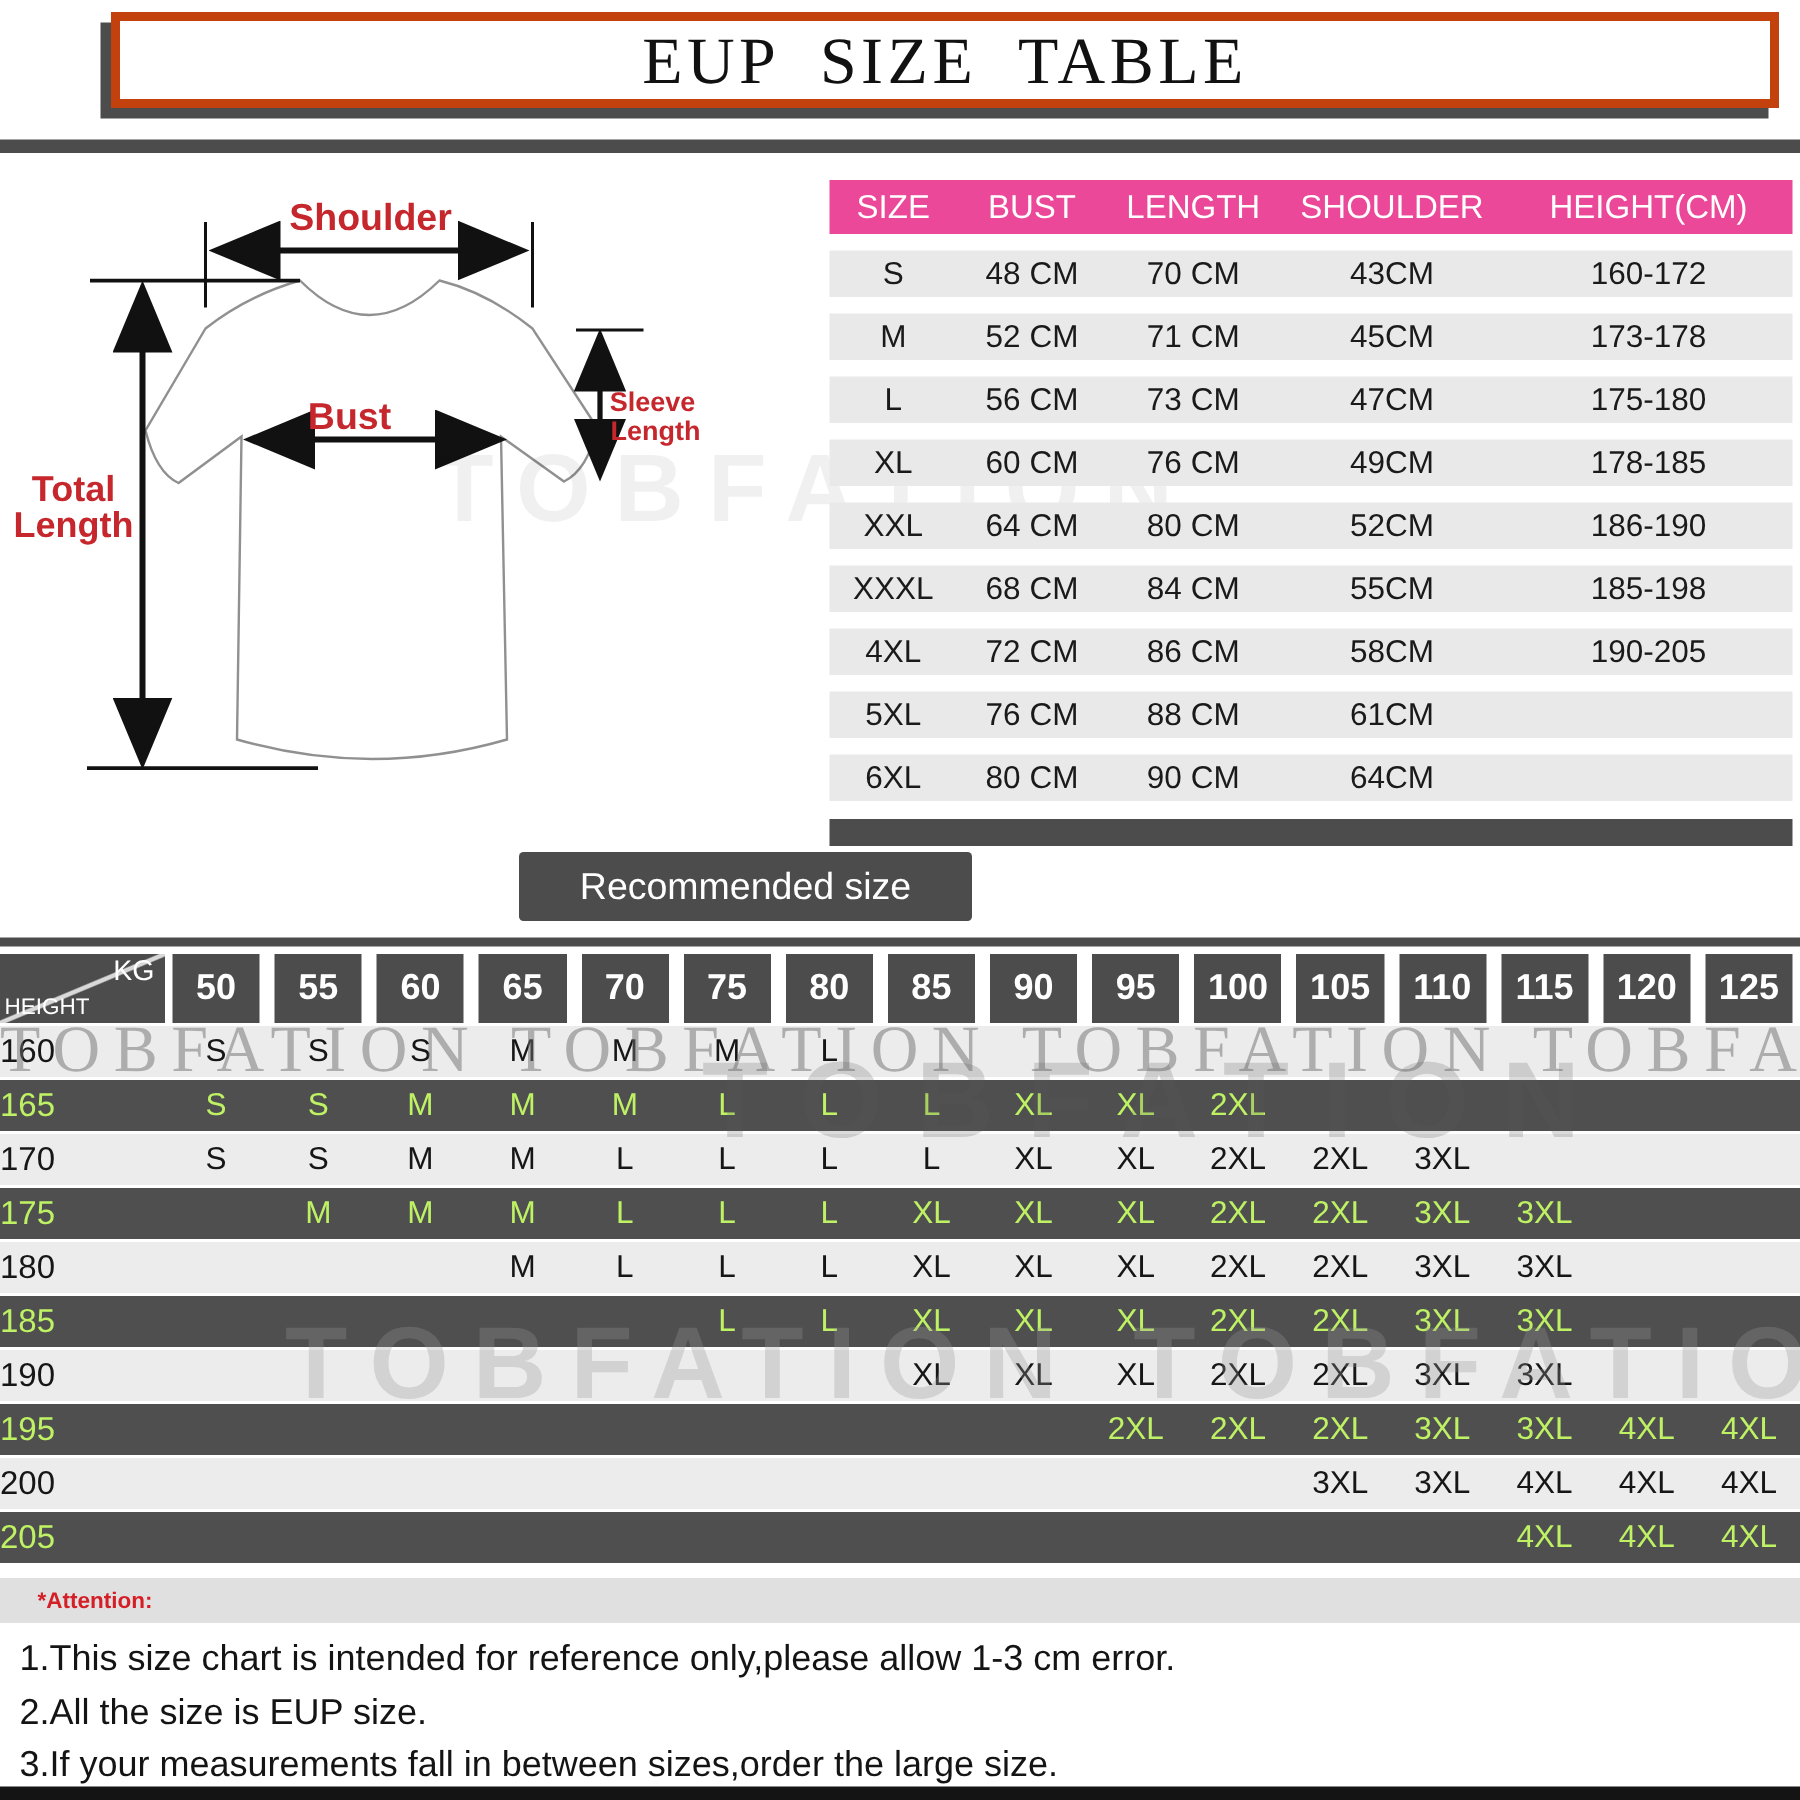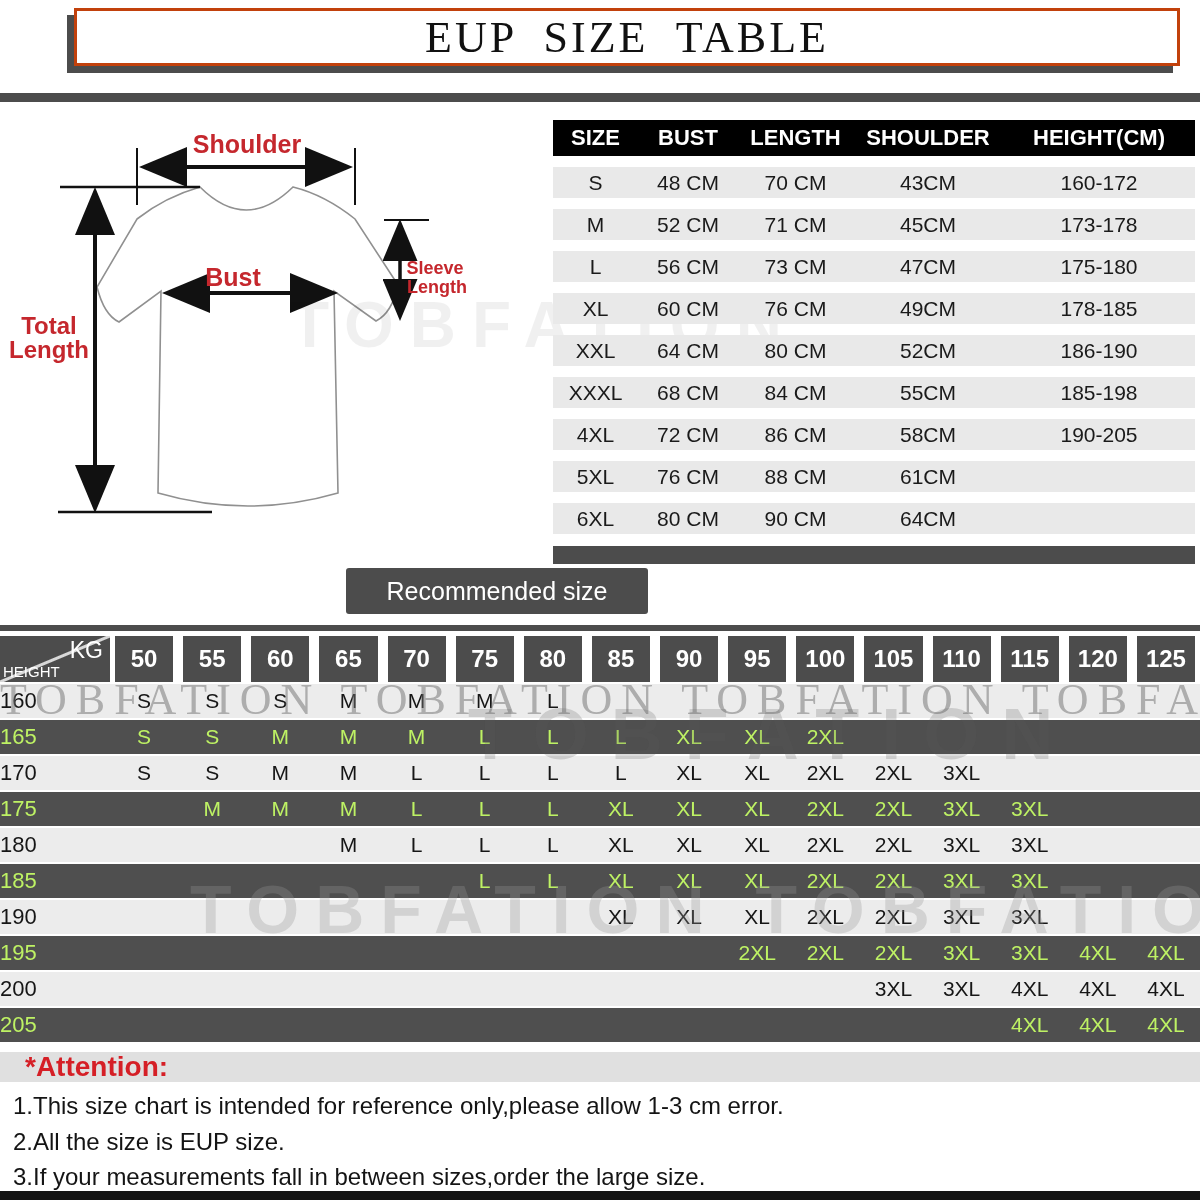--- a/index.html
+++ b/index.html
@@ -1,21 +1,21 @@
 <!DOCTYPE html>
 <html><head>
 <meta charset="utf-8">
 <style>
   html,body{margin:0;padding:0;background:#fff;}
   .canvas{position:relative;width:1200px;height:1200px;background:#fff;overflow:hidden;
           font-family:"Liberation Sans",sans-serif;color:#1a1a1a;}
 
   
   .title-box{position:absolute;left:74px;top:8px;width:1100px;height:52px;
-             border:3px solid #c2410c;box-shadow:-7px 7px 0 0 #4c4c4c;
+             border:6px solid #c2410c;box-shadow:-7px 7px 0 0 #4c4c4c;
              display:flex;align-items:center;justify-content:center;background:#fff;}
   .title-text{font-family:"Liberation Serif",serif;font-size:44px;letter-spacing:3px;
               word-spacing:14px;color:#111;white-space:nowrap;}
   .bar{position:absolute;background:#4c4c4c;}
   .bar.top-div{left:0;top:93px;width:1200px;height:9px;}
   .bar.mid-div{left:0;top:625px;width:1200px;height:6px;}
   .bottom-bar{position:absolute;left:0;top:1191px;width:1200px;height:9px;background:#141414;}
 
   
   .wm{position:absolute;pointer-events:none;white-space:nowrap;overflow:hidden;font-weight:bold;}
@@ -26,55 +26,55 @@
   .wm-bold2{left:190px;top:870px;width:1010px;font-size:68px;letter-spacing:16px;color:rgba(150,150,150,0.3);}
 
   
   .diagram{position:absolute;left:0;top:115px;width:545px;height:445px;}
   .diagram svg{position:absolute;left:0;top:0;}
   .dg-label{fill:#c5272d;font-weight:bold;font-family:"Liberation Sans",sans-serif;}
 
   
   .size-table{position:absolute;left:553px;top:120px;width:642px;}
   .st-header{display:grid;grid-template-columns:85px 100px 115px 150px 192px;height:36px;
-             background:#000000;color:#fff;font-weight:bold;font-size:22px;align-items:center;}
+             background:#ec4899;color:#fff;font-weight:normal;font-size:22px;align-items:center;}
   .st-header .st-cell{text-align:center;}
   .st-body{margin-top:11px;display:flex;flex-direction:column;row-gap:11px;}
   .st-row{display:grid;grid-template-columns:85px 100px 115px 150px 192px;height:31px;
           background:#e9e9e9;font-size:21px;align-items:center;}
   .st-cell{text-align:center;}
   .st-bottom-bar{margin-top:12px;height:18px;background:#4c4c4c;}
 
   
   .rec-bar{position:absolute;left:346px;top:568px;width:302px;height:46px;background:#4c4c4c;
            border-radius:3px;display:flex;align-items:center;justify-content:center;
            color:#fff;font-size:25px;}
   .unit-label{position:absolute;left:963px;top:570px;font-size:38px;color:#1c1c1c;}
 
   
   .rt{position:absolute;left:0;top:636px;width:1200px;}
   .rt-header{display:grid;grid-template-columns:110px repeat(16,1fr);height:46px;}
   .kg-corner{position:relative;background:#4c4c4c;color:#fff;
              background-image:linear-gradient(to bottom right,rgba(0,0,0,0) calc(50% - 2px),#d8d8d8 calc(50% - 1px),#d8d8d8 calc(50% + 1px),rgba(0,0,0,0) calc(50% + 2px));}
-  .kg-corner .c-top{position:absolute;right:7px;top:1px;font-size:23px;}
+  .kg-corner .c-top{position:absolute;right:7px;top:1px;font-size:19px;}
   .kg-corner .c-bottom{position:absolute;left:3px;bottom:2px;font-size:15px;}
   .kg-col{display:flex;align-items:stretch;}
   .kg-box{flex:1;margin:0 5px;background:#4c4c4c;color:#fff;font-size:24px;font-weight:600;
           display:flex;align-items:center;justify-content:center;text-align:right;}
   .rt-body{margin-top:2px;display:flex;flex-direction:column;row-gap:2px;}
   .rt-row{display:grid;grid-template-columns:110px repeat(16,1fr);height:34px;align-items:center;font-size:21px;}
   .rt-row.light{background:#ececec;color:#161616;}
   .rt-row.dark{background:#4f4f4f;color:#bef264;}
   .rt-label{font-size:22px;text-align:left;}
   .rt-cell{text-align:center;}
 
   
   .attention-band{position:absolute;left:0;top:1052px;width:1200px;height:30px;background:#e0e0e0;
                   display:flex;align-items:center;}
-  .attention-title{margin-left:25px;color:#d51f26;font-size:28px;font-weight:600;}
+  .attention-title{margin-left:25px;color:#d51f26;font-size:15px;font-weight:600;}
   .att-line{position:absolute;left:13px;font-size:24px;color:#141414;white-space:nowrap;}
   .att-1{top:1092px;} .att-2{top:1128px;} .att-3{top:1163px;}
 </style>
 </head>
 <body>
 
 <div class="canvas">
 
   <div class="title-box">
     <div class="title-text">EUP SIZE TABLE</div>

